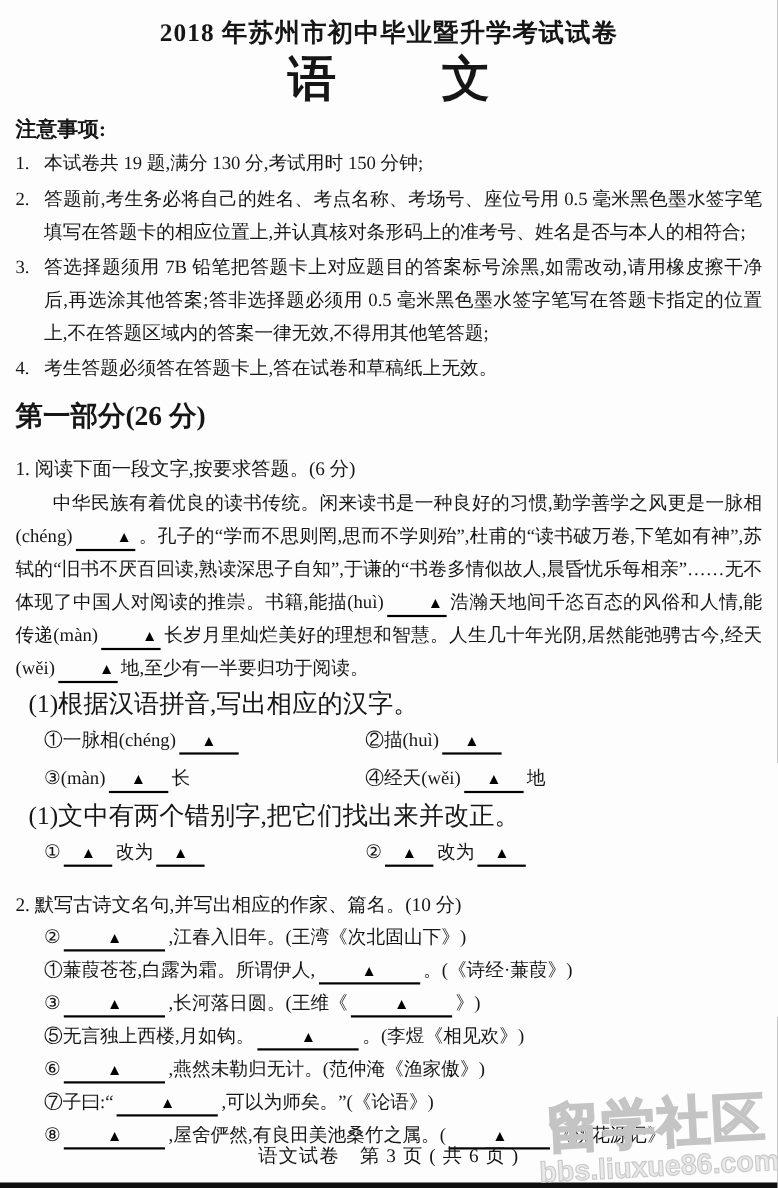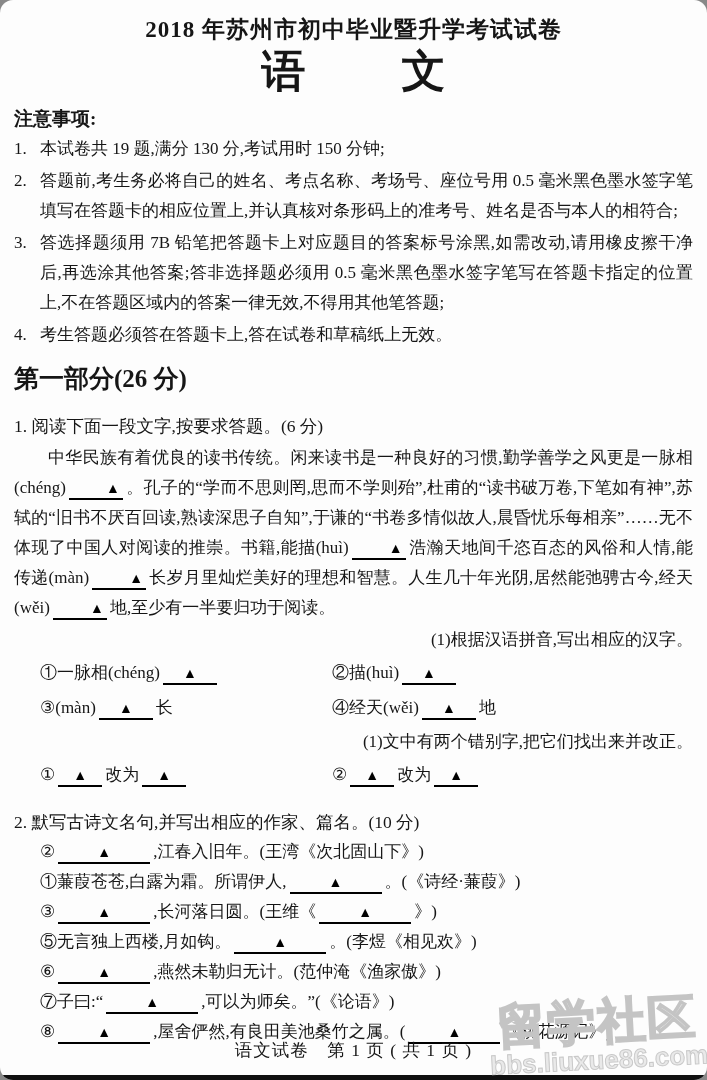--- a/index.html
+++ b/index.html
@@ -6,32 +6,31 @@
   .page{
     position:relative;
     width:707px;height:1080px;
     margin:0 auto;
     background:#fdfdfd;
     box-sizing:border-box;
     padding:0 14px;
     overflow:hidden;
     font-family:"Liberation Serif","DejaVu Serif",serif;
     color:#161616;
-    border-radius:13px;
   }
   .title1{margin-top:14px;text-align:center;font-size:23px;font-weight:bold;letter-spacing:1px;}
   .title2{display:flex;justify-content:center;gap:96px;font-size:44px;font-weight:bold;line-height:1.15;margin-top:2px;}
   .notice-h{font-size:19px;font-weight:bold;margin-top:8px;line-height:26px;}
   .note{display:flex;font-size:17px;line-height:30px;margin-top:2px;}
   .note .num{flex:none;width:26px;}
   .note .txt{flex:1;text-align:justify;}
   .part-h{text-align:left;font-size:25px;font-weight:bold;margin-top:12px;line-height:34px;}
   .q-title{font-size:17.5px;line-height:30px;margin-top:15px;}
   .passage{font-size:17px;line-height:30px;text-indent:2em;text-align:justify;margin-top:2px;}
-  .sub-title{font-size:17px;line-height:30px;padding-left:12px;margin-top:2px;text-align:right;}
+  .sub-title{font-size:23px;line-height:30px;padding-left:12px;margin-top:2px;}
   .grid2{display:grid;grid-template-columns:292px 1fr;padding-left:26px;font-size:17px;line-height:35px;}
   .q2-item{font-size:17px;line-height:30px;padding-left:26px;white-space:nowrap;}
   .blank{
     display:inline-block;text-align:center;
     border-bottom:2px solid #000;
     line-height:1;padding-bottom:2px;margin:0 3px;
     font-size:14px;vertical-align:baseline;color:#000;
   }
   .bk{width:54px;}
   .bl{width:92px;}
@@ -115,17 +114,17 @@
   <div class="q2-item">⑤无言独上西楼,月如钩。<span class="blank bl">▲</span>。(李煜《相见欢》)</div>
   <div class="q2-item">⑥<span class="blank bl">▲</span>,燕然未勒归无计。(范仲淹《渔家傲》)</div>
   <div class="q2-item">⑦子曰:“<span class="blank bl">▲</span>,可以为师矣。”(《论语》)</div>
   <div class="q2-item">⑧<span class="blank bl">▲</span>,屋舍俨然,有良田美池桑竹之属。(<span class="blank bl">▲</span>《桃花源记》)</div>
 
   <div class="wm">
     <div class="wm-logo">留学社区</div>
     <div class="wm-url">bbs.liuxue86.com</div>
   </div>
 
-  <div class="footer">语文试卷　第 1 页 ( 共 1 页 )</div>
+  <div class="footer">语文试卷　第 3 页 ( 共 6 页 )</div>
 
   <div class="bottom-line"></div>
 
 </div>
 
 </body></html>

